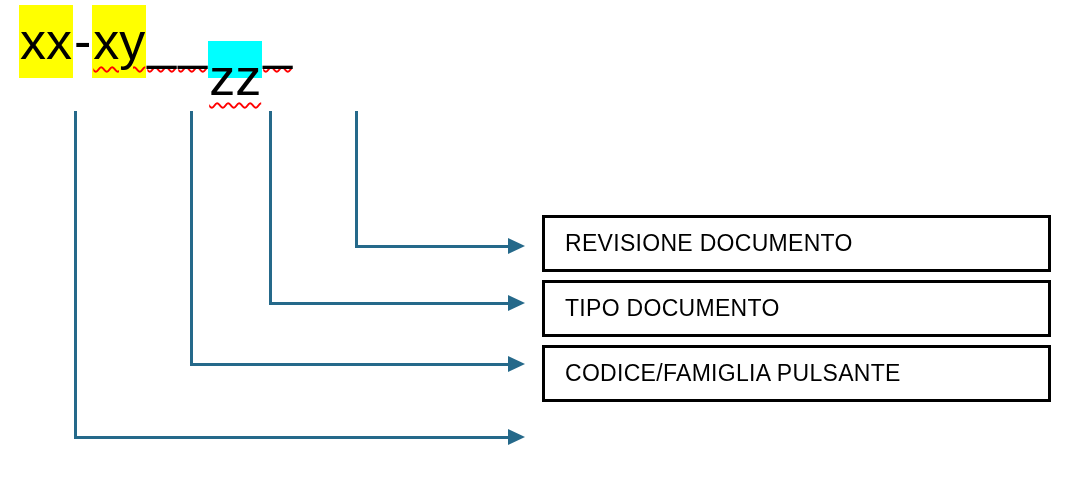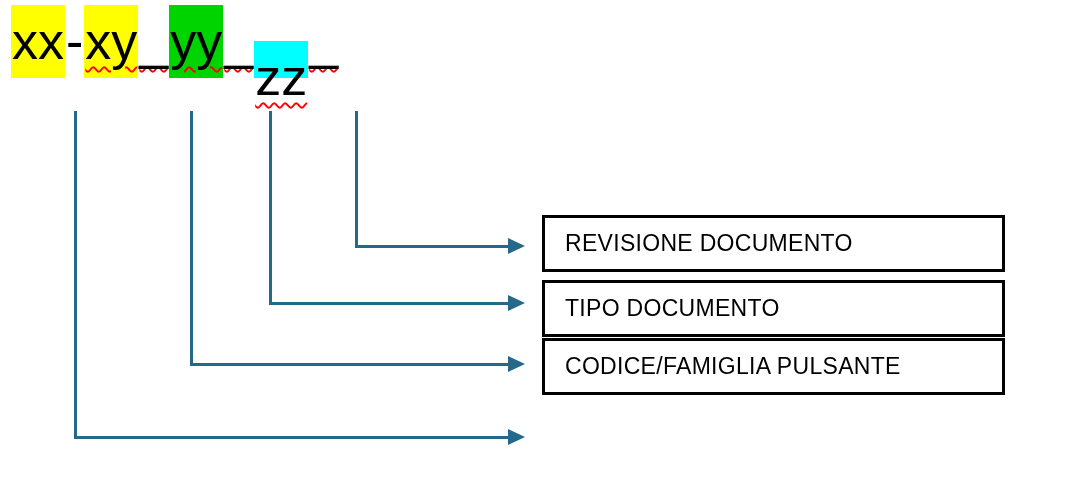--- a/index.html
+++ b/index.html
@@ -6,21 +6,21 @@
   .canvas{
     position:relative;
     width:1090px;height:478px;
     background:var(--background,#fff);
     font-family:"Liberation Sans", sans-serif;
     overflow:hidden;
   }
 
   
   .filename{
-    position:absolute;left:11px;top:5px;height:73px;
+    position:absolute;left:19px;top:5px;height:73px;
     display:flex;align-items:stretch;
     font-size:52px;line-height:73px;
     color:var(--text,#000);
     white-space:pre;
   }
   .seg{display:block;padding:0 1px;}
   .bg-yellow{background:var(--yellow);}
   .bg-green{background:var(--green);}
   .bg-cyan{background:var(--cyan);margin-top:36px;}
   .bg-gray{background:var(--gray);}
@@ -38,21 +38,21 @@
   .arrow .h{height:3px;}
   .arrow .head{
     position:absolute;width:0;height:0;
     border-top:8px solid transparent;
     border-bottom:8px solid transparent;
     border-left:17px solid var(--arrow,#25698A);
   }
 
   
   .label-box{
-    position:absolute;left:542px;width:463px;height:57px;
+    position:absolute;left:542px;width:509px;height:57px;
     box-sizing:border-box;
     border:3px solid var(--box_border,#000);
     background:var(--background,#fff);
     display:flex;align-items:center;
     padding-left:20px;
   }
   .label-text{
     font-size:23px;
     letter-spacing:0.3px;
     color:var(--text,#000);
@@ -61,21 +61,20 @@
 </head>
 <body>
 
 <div class="canvas">
 
   <div class="filename">
     <span class="seg bg-yellow">xx</span>
     <span class="seg">-</span>
     <span class="seg bg-yellow squiggle">xy</span>
     <span class="seg squiggle">_</span>
-    <span class="seg bg-green squiggle">yy</span>
     <span class="seg squiggle">_</span>
     <span class="seg bg-cyan squiggle">zz</span>
     <span class="seg squiggle">_</span>
   </div>
 
   <div class="arrow">
     <div class="v" style="left:355px;top:111px;height:137px"></div>
     <div class="h" style="left:355px;top:245px;width:154px"></div>
     <div class="head" style="left:508px;top:238px"></div>
   </div>
@@ -97,17 +96,17 @@
     <div class="h" style="left:74px;top:436px;width:435px"></div>
     <div class="head" style="left:508px;top:429px"></div>
   </div>
 
   <div class="label-box" style="top:215px">
     <span class="label-text">REVISIONE DOCUMENTO</span>
   </div>
   <div class="label-box" style="top:280px">
     <span class="label-text">TIPO DOCUMENTO</span>
   </div>
-  <div class="label-box" style="top:338px">
+  <div class="label-box" style="top:345px">
     <span class="label-text">CODICE/FAMIGLIA PULSANTE</span>
   </div>
 
 </div>
 
 </body></html>

